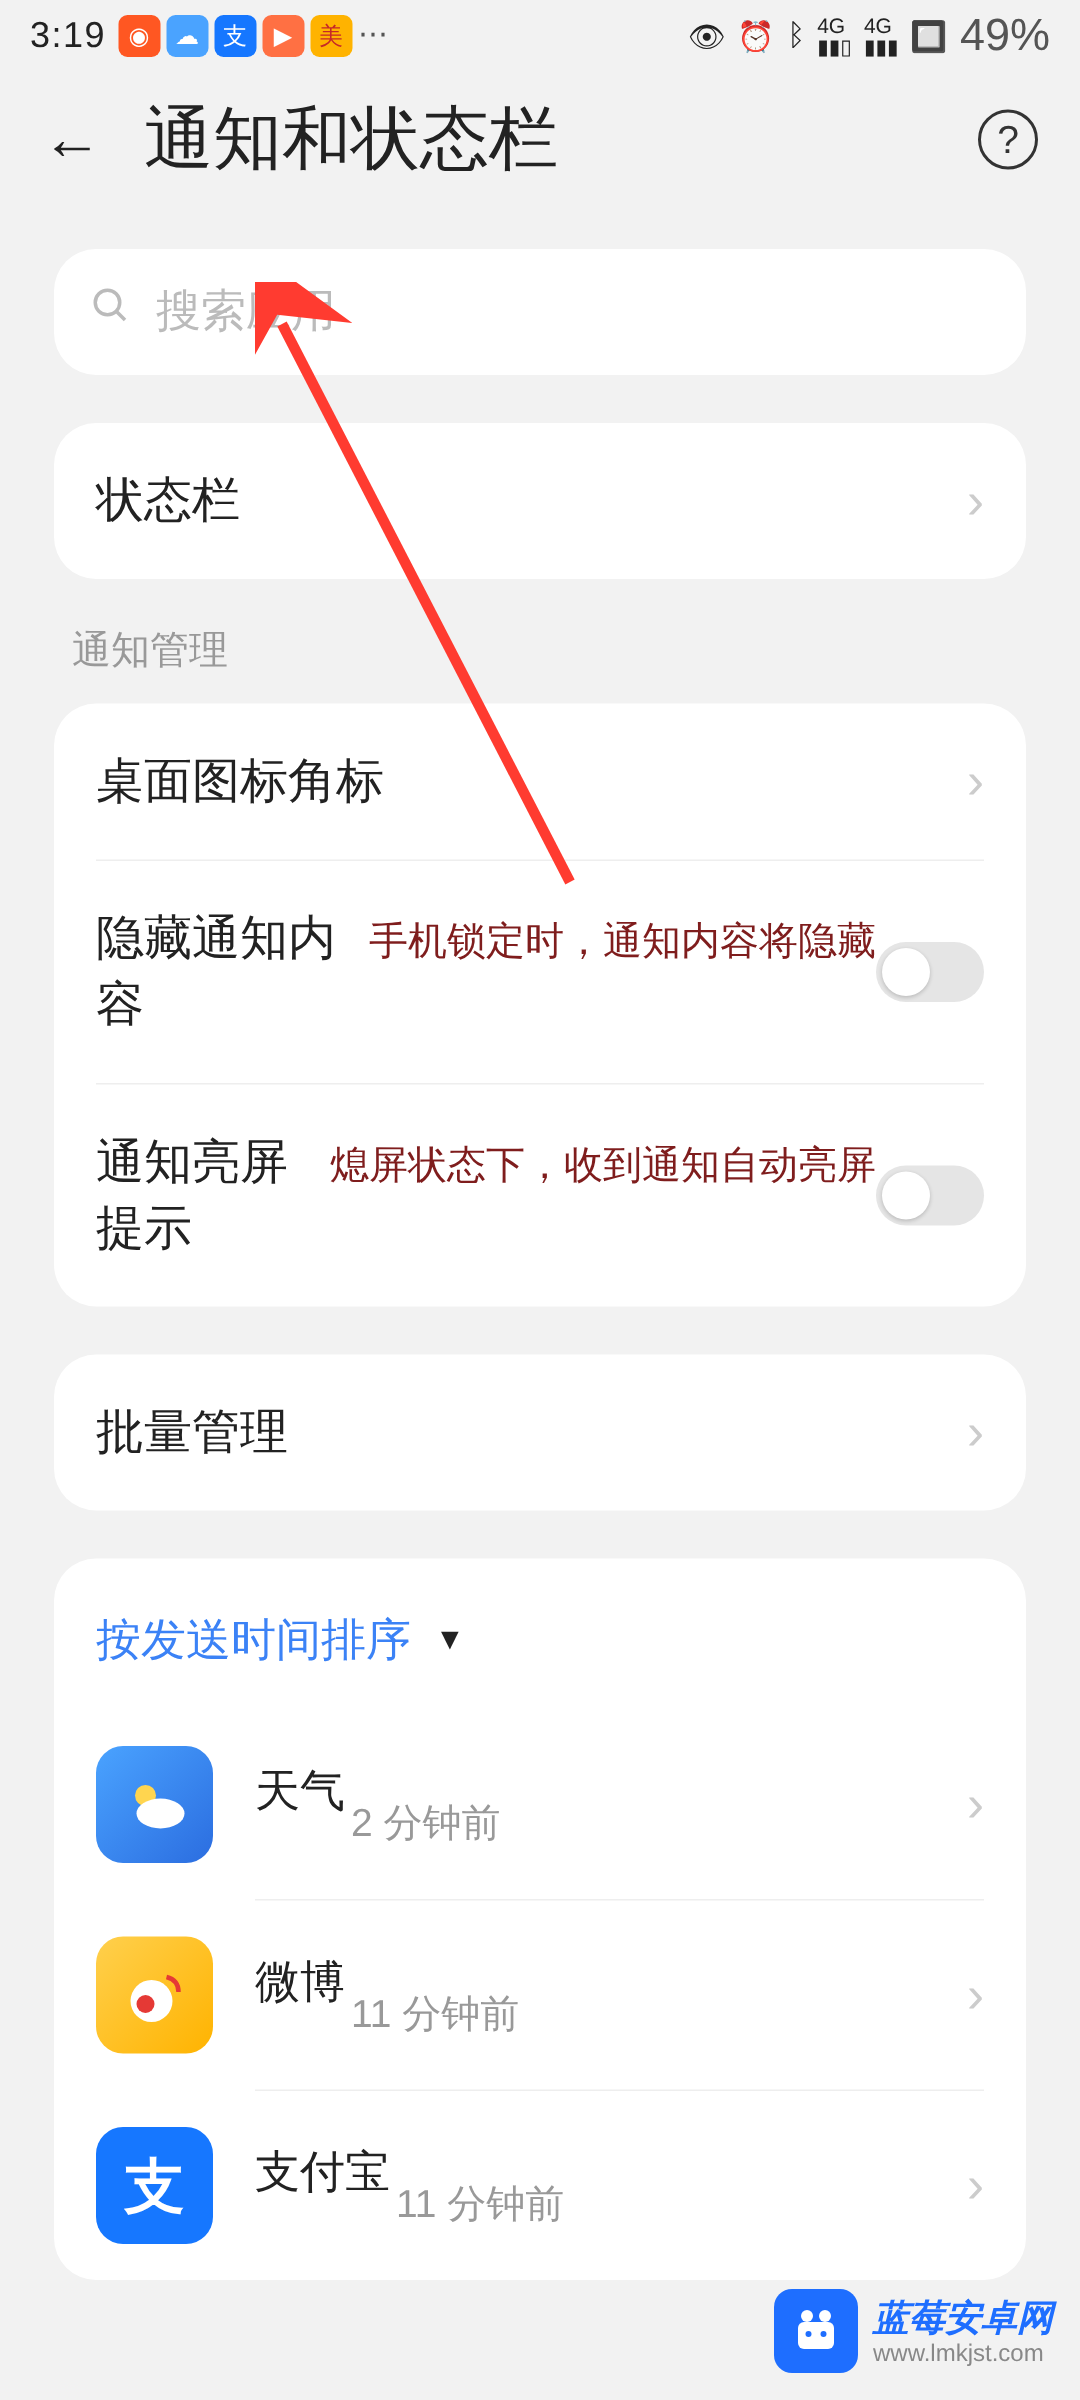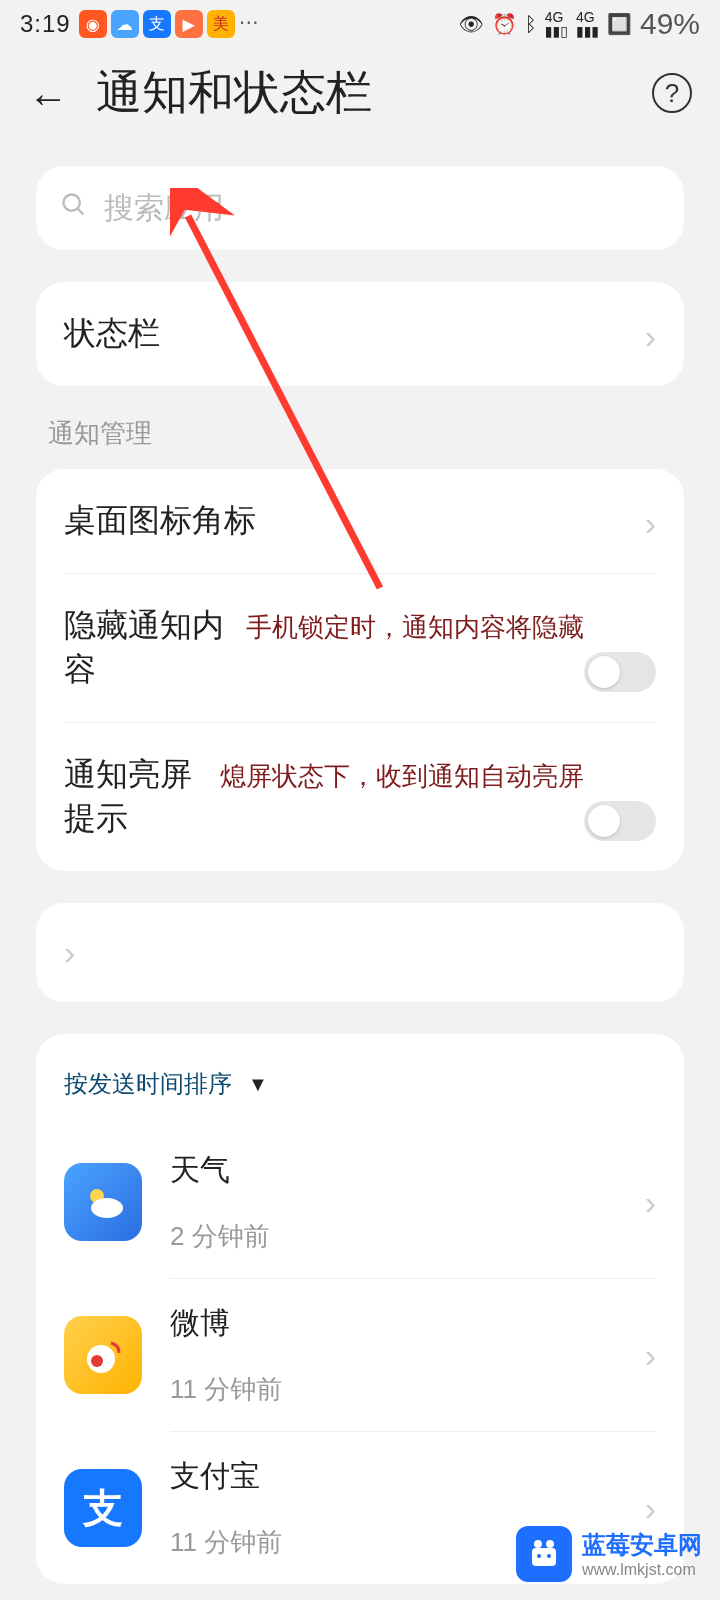--- a/index.html
+++ b/index.html
@@ -22,55 +22,55 @@
 
     
     .content { padding: 0 36px; }
 
     .card { background: #fff; border-radius: 28px; overflow: hidden; }
     .search-card { margin-top: 28px; height: 84px; display: flex; align-items: center; padding: 0 24px; gap: 16px; }
     .search-icon { color: #bbb; font-size: 30px; }
     .search-input { border: none; outline: none; font-size: 30px; color: #333; flex: 1; background: transparent; }
     .search-input::placeholder { color: #bbb; }
 
-    .row { display: flex; align-items: flex-end; padding: 30px 28px; }
+    .row { display: flex; align-items: center; padding: 30px 28px; }
     .row-title { font-size: 32px; color: #222; flex: 1; }
     .row-sub { font-size: 26px; color: #7f1d1d; margin-top: 6px; }
     .chevron { color: #ccc; font-size: 34px; }
     .divider { height: 1px; background: #eee; margin: 0 28px; }
 
     .section-label { font-size: 26px; color: #999; padding: 30px 12px 18px; }
 
     .row-col { display: flex; flex-direction: row; flex: 1; }
 
     .toggle { width: 72px; height: 40px; background: #e5e5e5; border-radius: 20px; position: relative; }
     .toggle::after { content: ''; position: absolute; width: 32px; height: 32px; background: #fff; border-radius: 50%; top: 4px; left: 4px; box-shadow: 0 1px 3px rgba(0,0,0,0.2); }
 
     .sort-row { display: flex; align-items: center; padding: 34px 28px 26px; gap: 16px; }
-    .sort-label { font-size: 24px; color: #0c4a6e; }
+    .sort-label { font-size: 30px; color: #3b82f6; }
     .sort-caret { color: #222; font-size: 20px; }
 
     .app-row { display: flex; align-items: center; padding: 24px 28px; gap: 28px; }
     .app-icon { width: 78px; height: 78px; border-radius: 18px; display: flex; align-items: center; justify-content: center; font-size: 40px; color: white; }
-    .app-info { flex: 1; display: flex; flex-direction: column; gap: 4px; }
+    .app-info { flex: 1; display: flex; flex-direction: row; gap: 4px; }
     .app-name { font-size: 30px; color: #222; }
     .app-time { font-size: 26px; color: #999; margin-top: 24px; }
 
     .weather-ic { background: linear-gradient(135deg, #4aa3ff, #2b6de0); }
     .weibo-ic { background: linear-gradient(135deg, #ffd04d, #ffb300); }
     .alipay-ic { background: #1677ff; font-weight: bold; }
 
     
     .arrow-annotation { position: absolute; top: 188px; left: 170px; pointer-events: none; }
 
     
     .watermark { position: absolute; bottom: 18px; right: 18px; display: flex; align-items: center; gap: 10px; }
     .wm-icon { width: 56px; height: 56px; background: #1e6eff; border-radius: 12px; display: flex; align-items: center; justify-content: center; }
     .wm-text { display: flex; flex-direction: column; }
-    .wm-title { font-size: 24px; font-weight: bold; color: #1e6eff; }
+    .wm-title { font-size: 24px; font-weight: bold; color: #1e6eff; font-style: italic; }
     .wm-url { font-size: 16px; color: #888; }
 
     .mt-32 { margin-top: 32px; }
   </style>
 </head>
 <body>
 
 <div class="status-bar">
   <div class="status-left">
     <span class="status-time">3:19</span>
@@ -139,20 +139,21 @@
       <div class="row-col">
         <span class="row-title">通知亮屏提示</span>
         <span class="row-sub">熄屏状态下，收到通知自动亮屏</span>
       </div>
       <div class="toggle"></div>
     </div>
   </div>
 
   <div class="card mt-32">
     <div class="row">
+      <span class="row-title">批量管理</span>
       <span class="chevron">›</span>
     </div>
   </div>
 
   <div class="card mt-32">
     <div class="sort-row">
       <span class="sort-label">按发送时间排序</span>
       <span class="sort-caret">▼</span>
     </div>
 

